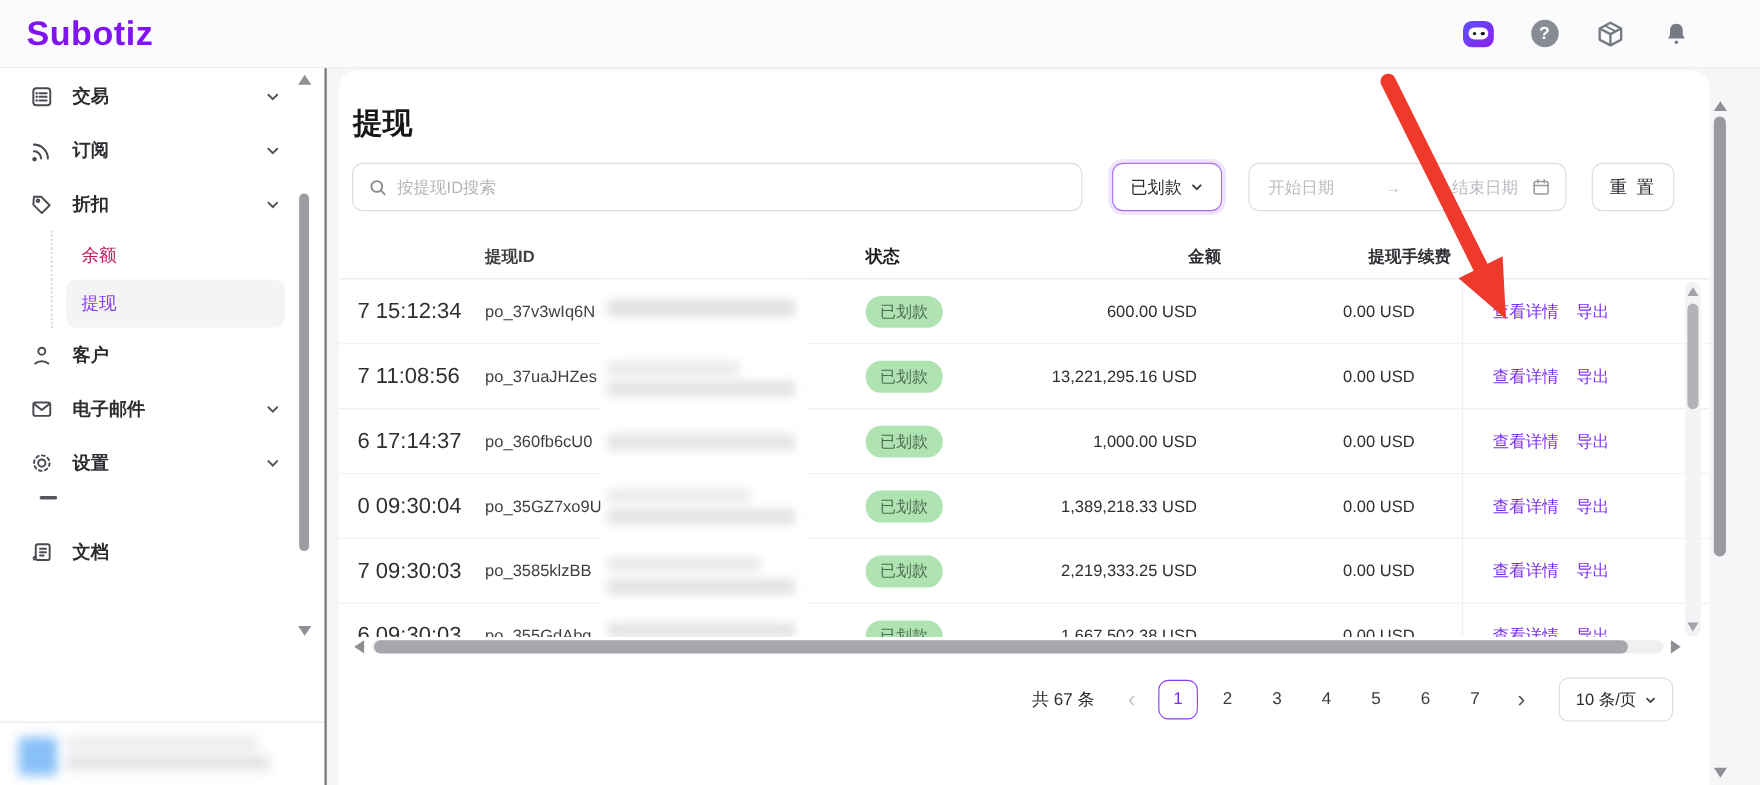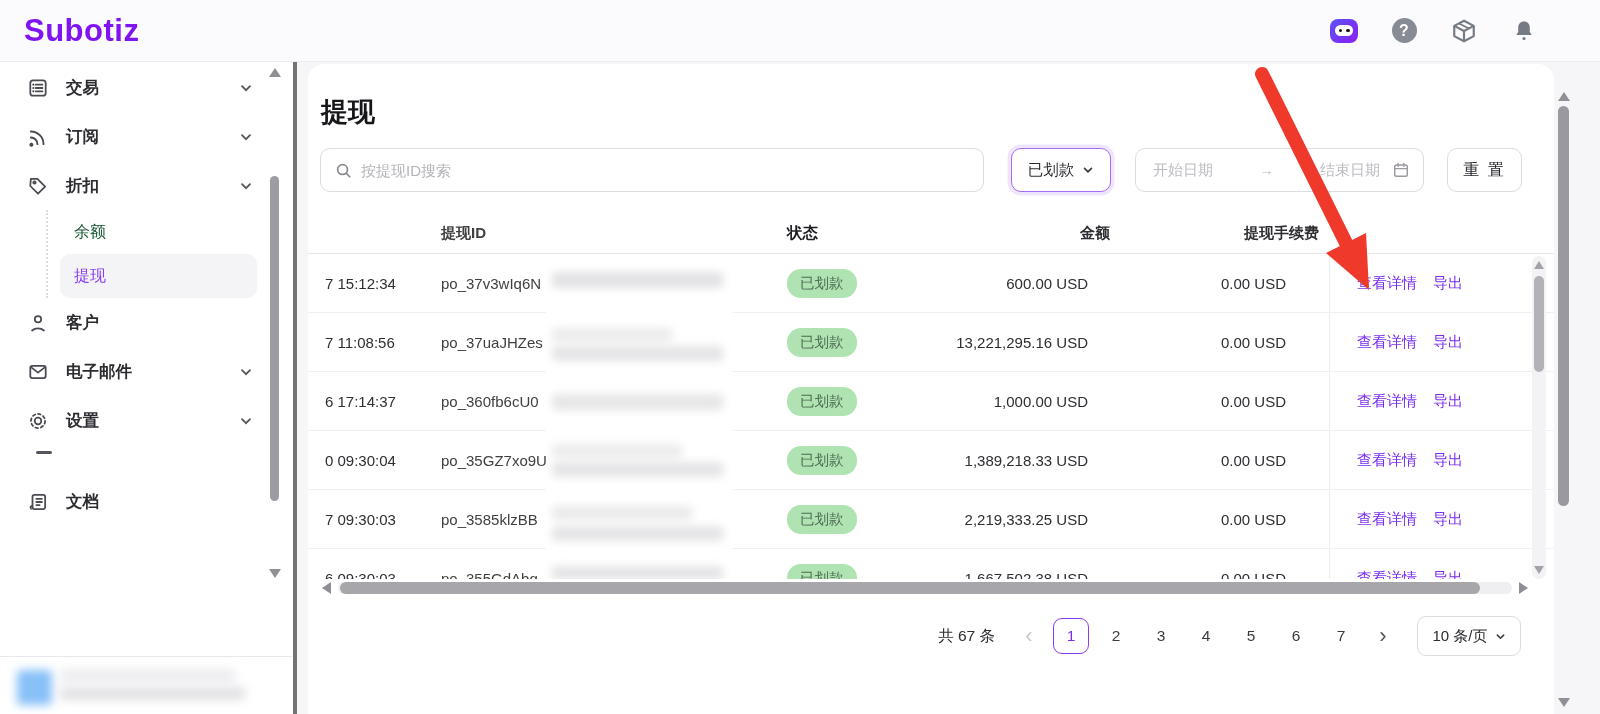--- a/index.html
+++ b/index.html
@@ -17,29 +17,29 @@
            display:flex; align-items:center; justify-content:center; }
   .robot-face { width:18px; height:11px; background:#fff; border-radius:6px; display:flex; align-items:center; justify-content:center; gap:4px; }
   .robot-face i { width:3.5px; height:3.5px; background:#141414; border-radius:50%; }
   .help-circle { width:25px; height:25px; border-radius:50%; background:#868b94; color:#fff;
                  font-size:16px; font-weight:700; display:flex; align-items:center; justify-content:center; }
 
   
   .shell { display:flex; height:652px; }
 
   
-  .sidebar { position:relative; flex:0 0 297px; background:#fff; border-right:4px solid #737373; padding-top:1px; }
+  .sidebar { position:relative; flex:0 0 297px; background:#fff; border-right:2px solid #737373; padding-top:1px; }
   .nav-item { height:49px; display:flex; align-items:center; padding:0 40px 0 27px; cursor:pointer; }
   .nav-item .nicon { width:22px; height:22px; margin-right:17px; flex:0 0 22px; }
   .nav-item .nlabel { font-size:16.5px; font-weight:700; color:#2b2b30; }
   .nav-item.accent .nlabel { color:#1f1f24; }
   .chev { margin-left:auto; width:14px; height:14px; }
   .submenu { margin-left:46px; border-left:2px dotted #dddde4; padding-left:0; }
   .sub-item { height:44px; display:flex; align-items:center; margin-left:12px; margin-right:36px;
-              padding-left:14px; font-size:16px; color:#14532d; cursor:pointer; border-radius:10px; }
+              padding-left:14px; font-size:16px; color:#be185d; cursor:pointer; border-radius:10px; }
   .sub-item.active { background:#f4f4f6; color:#8a3df0; }
   .nav-clip { height:14px; display:flex; align-items:center; padding-left:36px; }
   .nav-clip i { width:16px; height:3px; background:#55555c; border-radius:2px; display:block; }
   .doc-item { margin-top:18px; }
   .side-scroll { position:absolute; top:6px; right:13px; width:10px; height:510px; }
   .side-scroll .arr-up, .side-scroll .arr-dn { position:absolute; left:-1px; width:0; height:0; cursor:pointer;
        border-left:6px solid transparent; border-right:6px solid transparent; }
   .side-scroll .arr-up { top:0; border-bottom:9px solid #8f8f96; }
   .side-scroll .arr-dn { bottom:0; border-top:9px solid #8f8f96; }
   .side-scroll .thumb { position:absolute; top:108px; left:0; width:9px; height:325px; background:#9c9ca2; border-radius:5px; cursor:pointer; }
@@ -67,21 +67,21 @@
   .date-range .sep { flex:1; text-align:center; color:#b9b9bf; font-size:14px; }
   .reset-btn { margin-left:auto; width:75px; height:44px; border:1px solid #dcdce2; border-radius:10px; background:#fff;
                font-size:16px; color:#26262b; letter-spacing:2px; cursor:pointer; display:flex; align-items:center; justify-content:center; }
 
   
   .table { position:absolute; left:0; right:0; top:150px; }
   .trow { display:grid; grid-template-columns:121px 332px 155px 198px 215px 1fr; align-items:center; }
   .thead { height:40px; font-size:15.5px; font-weight:700; color:#1c1c21; border-bottom:1px solid #e7e7ea; }
   .tbody { position:relative; height:325px; overflow:hidden; }
   .tbody .trow { height:59px; border-bottom:1px solid #f0f0f2; }
-  .c-time { padding-left:17px; font-size:15px; color:#2e2e33; white-space:nowrap; overflow:hidden; }
+  .c-time { padding-left:17px; font-size:20px; color:#2e2e33; white-space:nowrap; overflow:hidden; }
   .c-id   { padding-left:12px; font-size:15px; color:#404040; }
   .c-status { padding-left:26px; }
   .c-amount { text-align:right; font-size:15px; color:#2e2e33; padding-right:26px; }
   .c-fee { text-align:right; font-size:15px; color:#2e2e33; padding-right:43px; }
   .h-amount { padding-right:4px; }
   .h-fee { text-align:right; padding-right:10px; }
   .c-actions { align-self:stretch; display:flex; align-items:center; border-left:1px solid #ededf0; padding-left:27px; gap:16px; }
   .thead .c-actions { border-left:none; }
   .badge { display:inline-block; background:#b0e3b2; color:#4d6b52; font-size:14.5px; padding:5px 13px; border-radius:14px; }
   .link { color:#7a2ff0; font-size:15px; cursor:pointer; text-decoration:none; white-space:nowrap; }

